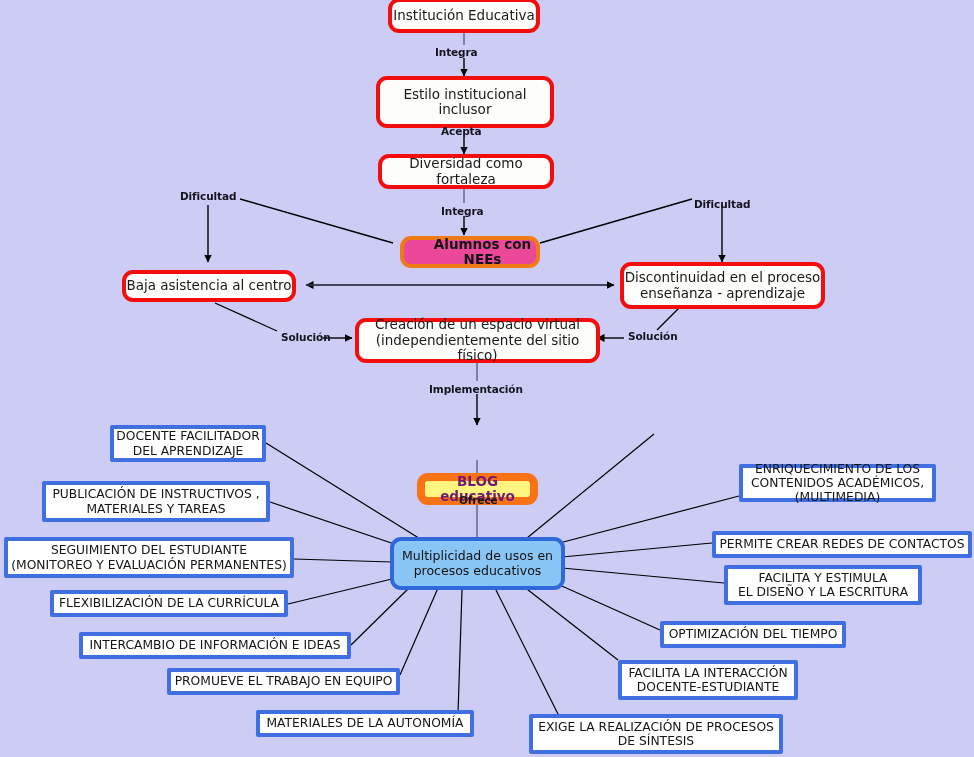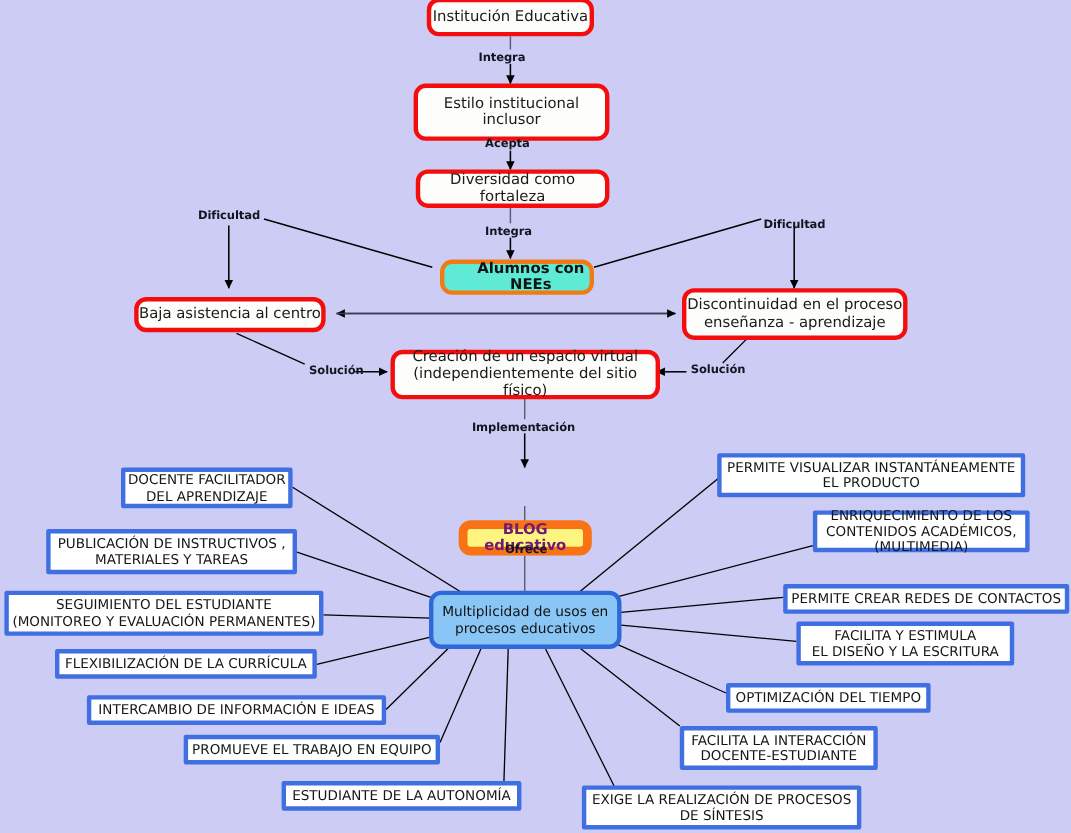--- a/index.html
+++ b/index.html
@@ -25,21 +25,21 @@
   
   .n-red{
     background:#fdfdfb;
     border:4px solid #f40d0d;
     border-radius:11px;
     color:#1a1a1a;
     font-size:13.5px;
   }
   
   .n-orange{
-    background:#5eead4;
+    background:#ec4899;
     border:4px solid #f07b16;
     border-radius:11px;
     color:#141414;
     font-size:13.5px;
     font-weight:bold;
     padding-left:25px;
   }
   
   .n-yellow{
     background:#fdf57f;
@@ -172,35 +172,33 @@
 
   <div class="node n-leaf" style="left:4px;top:537px;width:290px;height:41px;">SEGUIMIENTO DEL ESTUDIANTE
 (MONITOREO Y EVALUACIÓN PERMANENTES)</div>
 
   <div class="node n-leaf" style="left:79px;top:632px;width:272px;height:27px;">INTERCAMBIO DE INFORMACIÓN E IDEAS</div>
 
   <div class="node n-leaf" style="left:50px;top:590px;width:238px;height:27px;">FLEXIBILIZACIÓN DE LA CURRÍCULA</div>
 
   <div class="node n-leaf" style="left:167px;top:668px;width:233px;height:27px;">PROMUEVE EL TRABAJO EN EQUIPO</div>
 
-  <div class="node n-leaf" style="left:256px;top:710px;width:218px;height:27px;">ESTUDIANTE DE LA AUTONOMÍA</div>
+  <div class="node n-leaf" style="left:256px;top:710px;width:218px;height:27px;">MATERIALES DE LA AUTONOMÍA</div>
 
   <div class="node n-leaf" style="left:529px;top:714px;width:254px;height:40px;">EXIGE LA REALIZACIÓN DE PROCESOS
 DE SÍNTESIS</div>
 
   <div class="node n-leaf" style="left:618px;top:660px;width:180px;height:40px;">FACILITA LA INTERACCIÓN
 DOCENTE-ESTUDIANTE</div>
 
   <div class="node n-leaf" style="left:660px;top:621px;width:186px;height:27px;">OPTIMIZACIÓN DEL TIEMPO</div>
 
   <div class="node n-leaf" style="left:724px;top:565px;width:198px;height:40px;">FACILITA Y ESTIMULA
 EL DISEÑO Y LA ESCRITURA</div>
 
   <div class="node n-leaf" style="left:712px;top:531px;width:260px;height:27px;">PERMITE CREAR REDES DE CONTACTOS</div>
 
   <div class="node n-leaf" style="left:739px;top:464px;width:197px;height:38px;">ENRIQUECIMIENTO DE LOS
 CONTENIDOS ACADÉMICOS,
 (MULTIMEDIA)</div>
 
-  <div class="node n-leaf" style="left:652px;top:412px;width:280px;height:40px;">PERMITE VISUALIZAR INSTANTÁNEAMENTE
-EL PRODUCTO</div>
 
 </div>
 
 </body></html>

